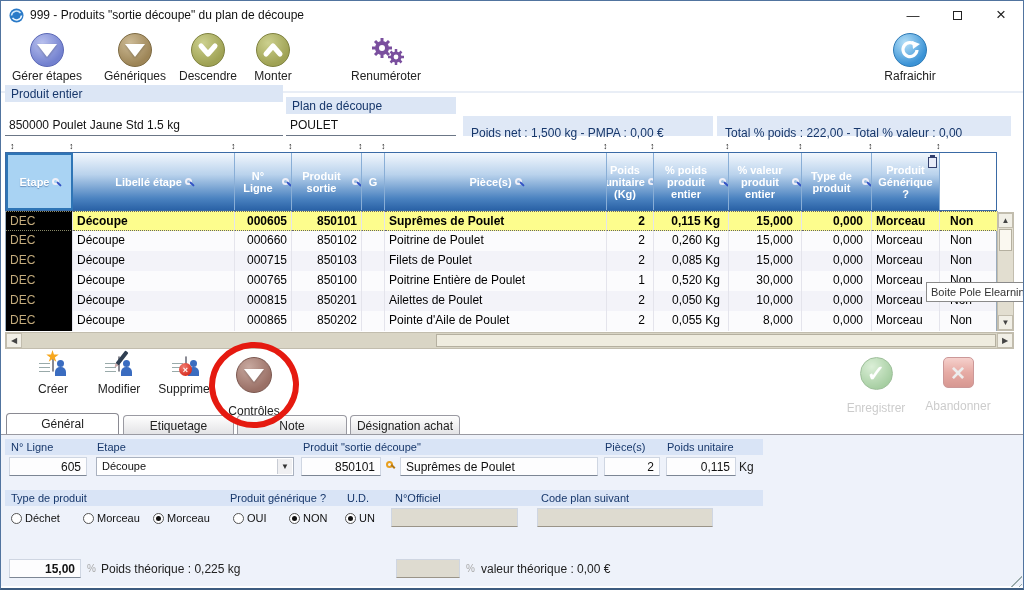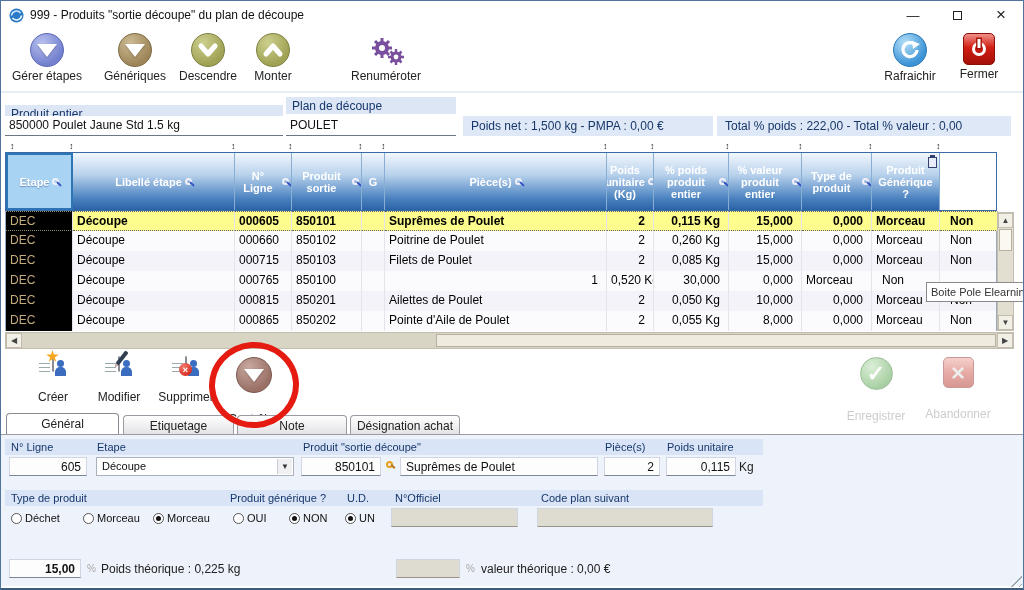--- a/index.html
+++ b/index.html
@@ -36,21 +36,21 @@
   .powerglyph { width:14px; height:14px; border:3px solid #fff; border-radius:50%; position:relative; }
   .powerglyph::after { content:''; position:absolute; left:50%; top:-6px; width:3px; height:9px;
                        background:#fff; transform:translateX(-50%); box-shadow:0 0 0 1.5px rgba(162,16,7,.9); }
 
   
   .lblband { position:absolute; height:17px; background:#dce6f5; color:#17376b; font-size:12px;
              padding:2px 6px; }
   .ufield { position:absolute; height:20px; font-size:12px; color:#111; padding:2px 4px;
             border-bottom:1px solid #6b7686; background:#fff; white-space:nowrap; overflow:hidden; }
   .infobar { position:absolute; height:20px; background:#dfe8f6; color:#17376b; font-size:12px;
-             padding:3px 8px; white-space:nowrap; }
+             padding:10px 8px; white-space:nowrap; }
 
   
   .grid { position:absolute; left:4px; top:140px; width:992px; }
   .resize-strip { position:relative; height:11px; background:#fff; }
   .resize-strip span { position:absolute; top:0; font-size:9px; color:#222; line-height:11px; }
   .thead { display:grid; grid-template-columns:67px 162px 57px 70px 23px 222px 47px 75px 73px 70px 68px 58px;
            height:59px; border:1px solid #3a6aa5; }
   .th { background:linear-gradient(180deg,#f2f7fd 0%, #b9d2ec 38%, #4a82c0 80%, #2a62a6 100%);
         color:#fff; font-size:11px; font-weight:bold; display:flex; align-items:center;
         justify-content:center; text-align:center; line-height:12px; padding:1px 2px;
@@ -67,21 +67,21 @@
                       background:#33406e; }
   .tbody { border-left:1px solid #9ab; border-right:1px solid #9ab; }
   .trow { display:grid; grid-template-columns:67px 162px 57px 70px 23px 222px 47px 75px 73px 70px 68px 58px;
           height:20px; font-size:12px; color:#000; background:#fbfbfd; }
   .trow:nth-child(odd) { background:#f3f3f9; }
   .trow.sel .td { background:#fdfd8d; font-weight:bold; border-top:1px dotted #666; border-bottom:1px dotted #666; }
   .td { padding:2px 4px; white-space:nowrap; overflow:hidden; border-right:1px solid #e4e4ec; }
   .td.etape { background:#000; color:#c3ab7c; font-weight:normal !important; }
   .trow.sel .td.etape { background:#000; border-top:1px dotted #886; border-bottom:1px dotted #886; }
   .td.rt { text-align:right; padding-right:8px; }
-  .td.ct { text-align:left; }
+  .td.ct { text-align:right; }
 
   
   .vscroll { position:absolute; left:996px; top:211px; width:17px; height:119px; background:#e2ded0;
              border:1px solid #c2bdae; display:flex; flex-direction:column; }
   .sbtn { height:15px; background:#f1efe6; border:1px solid #c2bdae; color:#444; font-size:8px;
           display:flex; align-items:center; justify-content:center; flex:none; }
   .vthumb { height:22px; margin:1px; background:#faf8f0; border:1px solid #b5b0a0; }
   .hscroll { position:absolute; left:4px; top:331px; width:1009px; height:17px; background:#d9d5c5;
              border:1px solid #c2bdae; }
   .hbtn { position:absolute; top:0; width:16px; height:15px; background:#f1efe6; border:1px solid #c2bdae;
@@ -89,21 +89,21 @@
   .hthumb { position:absolute; left:430px; top:1px; width:560px; height:13px; background:#efecdf;
             border:1px solid #b5b0a0; }
 
   .tooltip { position:absolute; left:925px; top:281px; width:99px; height:20px; background:#fff;
              border:1px solid #8a8a8a; font-size:11px; color:#333; padding:3px 4px;
              white-space:nowrap; overflow:hidden; z-index:30; }
 
   
   .actionbar { position:absolute; left:0; top:350px; width:100%; height:63px; background:#fff; }
   .abtn { position:absolute; top:6px; text-align:center; font-size:12px; color:#222; }
-  .abtn .lbl { display:block; margin-top:19px; white-space:nowrap; }
+  .abtn .lbl { display:block; margin-top:11px; white-space:nowrap; }
   .card { position:relative; width:30px; height:23px; margin:3px auto 0;
           background:linear-gradient(#ffffff,#e2e2e6); border:1px solid #8b8b94; border-radius:2px; }
   .card .phead { position:absolute; left:4px; top:3px; width:7px; height:7px; border-radius:50%; background:#3a6cc0; }
   .card .pbody { position:absolute; left:2px; top:10px; width:11px; height:9px;
                  border-radius:5px 5px 0 0; background:#3a6cc0; }
   .card .plines { position:absolute; right:3px; top:6px; width:11px; height:12px;
                   background:repeating-linear-gradient(#9aa 0 1px, transparent 1px 4px); }
   .badge-star { position:absolute; right:-6px; top:-7px; width:13px; height:13px; background:#f7a71d;
                 clip-path:polygon(50% 0,61% 35%,98% 35%,68% 57%,79% 91%,50% 70%,21% 91%,32% 57%,2% 35%,39% 35%); }
   .badge-pen { position:absolute; right:-5px; top:-7px; width:4px; height:16px; background:#2f3f52;
@@ -242,29 +242,23 @@
     </div>
     <div class="tbtn" style="left:878px; width:62px;">
       <span class="cicon skyblue">
         <svg width="22" height="22">
             <path d="M16.5 6.2 A7 7 0 1 0 18 11" stroke="#fff" stroke-width="3.2" fill="none"></path>
             <polygon points="13,2 21,5 14,10" fill="#fff"></polygon>
           </svg>
       </span>
       <span class="lbl">Rafraichir</span>
     </div>
-    <div class="tbtn" style="left:950px; width:56px;">
-      <span class="redsq">
-          <span class="powerglyph"></span>
-        </span>
-      <span class="lbl">Fermer</span>
-    </div>
-  </div>
-
-  <div class="lblband" style="left:4px; top:104px; width:278px;text-decoration:underline;">Produit entier</div>
+  </div>
+
+  <div class="lblband" style="left:4px; top:84px; width:278px;">Produit entier</div>
   <div class="lblband" style="left:285px; top:96px; width:170px;">Plan de découpe</div>
   <div class="ufield" style="left:4px; top:115px; width:278px;">850000  Poulet Jaune Std 1.5 kg</div>
   <div class="ufield" style="left:285px; top:115px; width:170px;">POULET</div>
   <div class="infobar" style="left:462px; top:115px; width:250px;">Poids net : 1,500 kg - PMPA : 0,00 €</div>
   <div class="infobar" style="left:716px; top:115px; width:294px;">Total % poids : 222,00 - Total % valeur : 0,00</div>
 
   <div class="grid">
     <div class="resize-strip">
         <span style="left:5px;">↕</span>
         <span style="left:64px;">↕</span>
@@ -366,20 +360,21 @@
           <div class="td rt">0,000</div>
           <div class="td">Morceau</div>
           <div class="td" style="padding-left:10px;">Non</div>
       </div>
       <div class="trow">
         <div class="td etape">DEC</div>
           <div class="td">Découpe</div>
           <div class="td ct">000765</div>
           <div class="td ct">850100</div>
           <div class="td"></div>
+          <div class="td">Poitrine Entière de Poulet</div>
           <div class="td rt">1</div>
           <div class="td rt">0,520 Kg</div>
           <div class="td rt">30,000</div>
           <div class="td rt">0,000</div>
           <div class="td">Morceau</div>
           <div class="td" style="padding-left:10px;">Non</div>
       </div>
       <div class="trow">
         <div class="td etape">DEC</div>
           <div class="td">Découpe</div>

